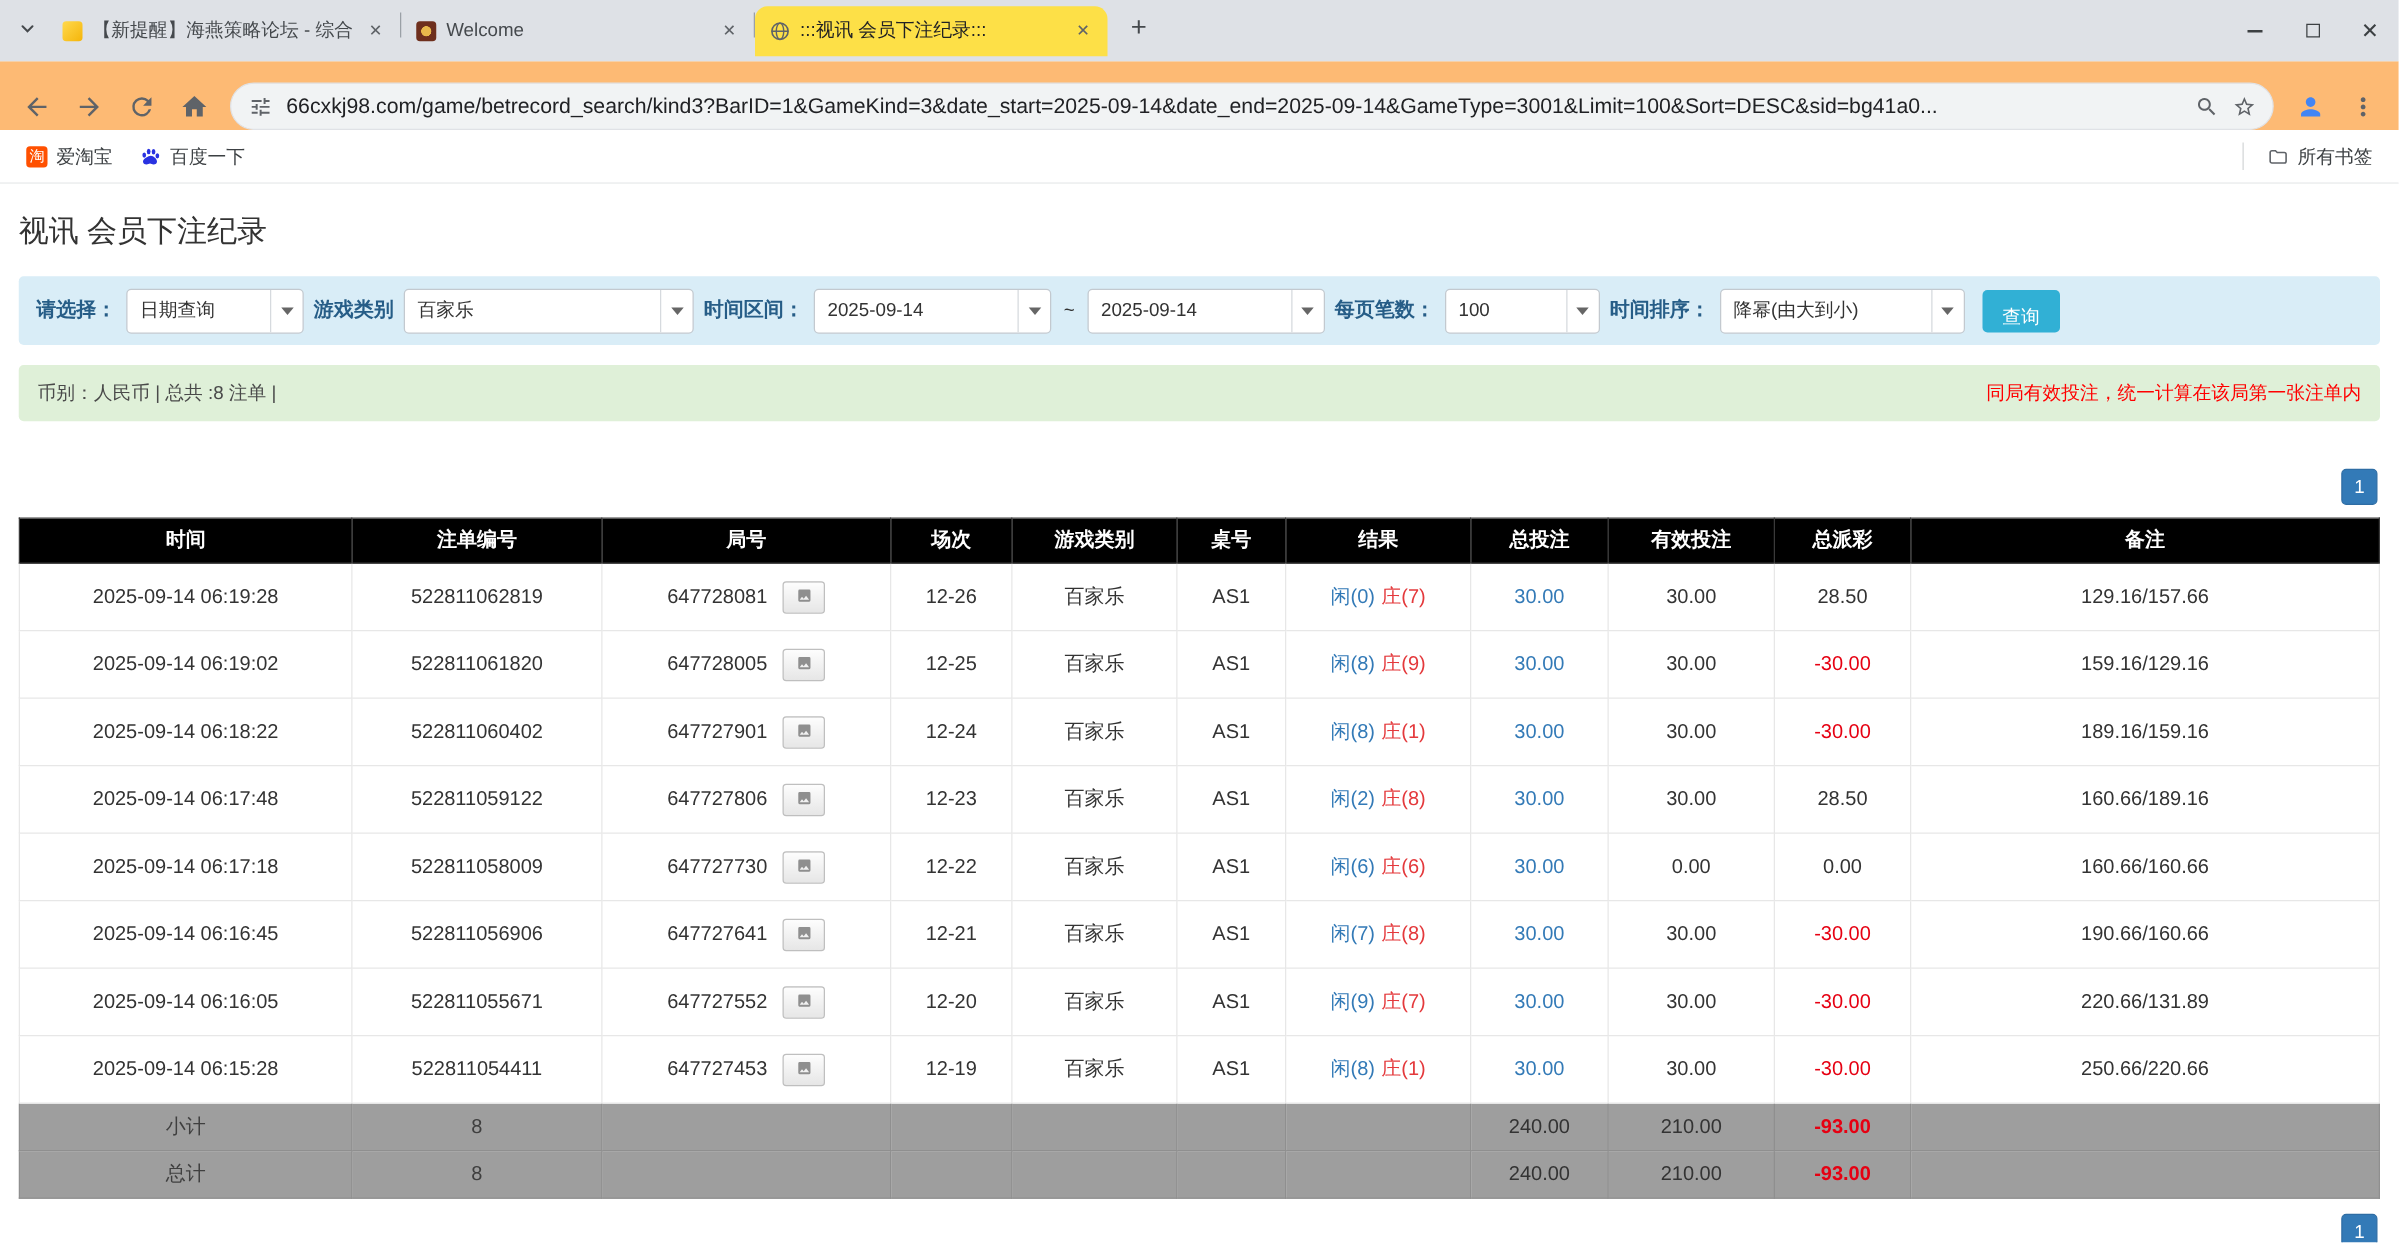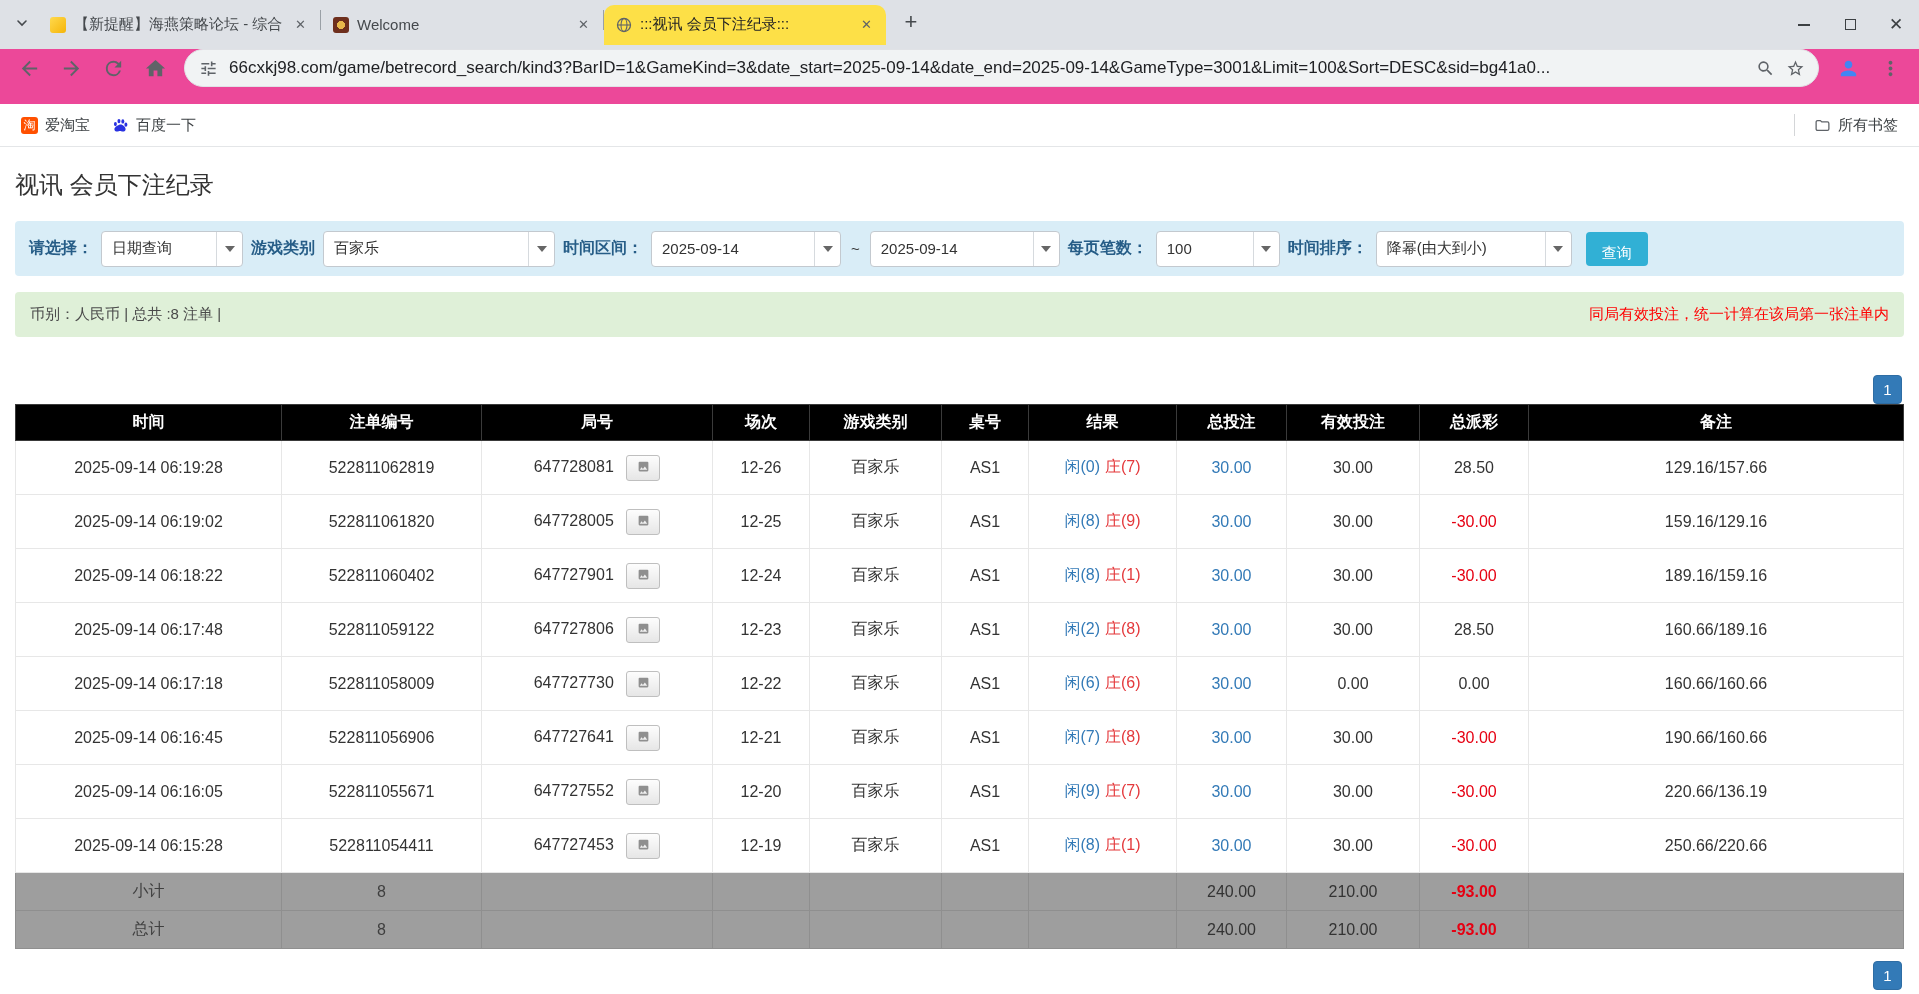--- a/index.html
+++ b/index.html
@@ -17,21 +17,21 @@
   .favicon { width: 16px; height: 16px; flex: none; border-radius: 3px; }
   .fav-forum { background: linear-gradient(135deg,#ffd94d 0%,#f5b50a 100%); }
   .fav-welcome { background: radial-gradient(circle at 50% 50%, #e8b84b 0 34%, #6e2f1d 38%); }
   .newtab-btn { width: 30px; height: 30px; margin: 0 0 6px 10px; font-size: 22px; color: #45494d; display: flex; align-items: center; justify-content: center; border-radius: 50%; cursor: pointer; }
   .win-controls { position: absolute; right: 0; top: 0; height: 49px; display: flex; }
   .winbtn { width: 46px; height: 49px; display: flex; align-items: center; justify-content: center; color: #3c4043; cursor: pointer; }
   .icon-min { width: 12px; height: 2px; background: #3c4043; }
   .icon-max { width: 11px; height: 11px; border: 1.5px solid #3c4043; }
   .icon-close-x { font-size: 17px; }
 
-  .navbar { height: 55px; background: #ec4899; display: flex; align-items: flex-start; padding: 0 10px; gap: 4px; }
+  .navbar { height: 55px; background: #fdba74; display: flex; align-items: flex-end; padding: 0 10px; gap: 4px; }
   .nav-icon { width: 38px; height: 38px; border-radius: 50%; display: flex; align-items: center; justify-content: center; flex: none; cursor: pointer; }
   .nav-icon svg { width: 23px; height: 23px; fill: #5f6368; }
   .omnibox { flex: 1; min-width: 0; height: 38px; background: #f1f3f4; border: 1px solid #e0e2e6; border-radius: 19px; display: flex; align-items: center; padding: 0 8px; margin: 0 6px; }
   .omni-icon { width: 30px; height: 30px; display: flex; align-items: center; justify-content: center; flex: none; cursor: pointer; }
   .omni-icon svg { width: 19px; height: 19px; fill: #5f6368; }
   .url-text { flex: 1; min-width: 0; font-size: 17px; color: #202124; white-space: nowrap; overflow: hidden; margin: 0 6px; }
   .profile-icon svg { fill: #4285f4; }
 
   .bookmarksbar { height: 43px; background: #fff; border-bottom: 1px solid #e4e6e8; display: flex; align-items: center; padding: 0 12px; gap: 4px; font-size: 15px; color: #3c4043; }
   .bookmark { display: flex; align-items: center; gap: 7px; padding: 5px 9px; border-radius: 14px; cursor: pointer; white-space: nowrap; }
@@ -56,21 +56,21 @@
   .search-btn { height: 34px; padding: 12px 16px; margin-left: 6px; background: var(--search_teal,#31b0d5); color: #fff; border: none; border-radius: 4px; font-size: 15px; font-family: inherit; cursor: pointer; }
 
   .summarybar { margin-top: 16px; background: var(--summary_bg,#dff0d8); border-radius: 4px; padding: 13px 15px; display: flex; justify-content: space-between; align-items: center; font-size: 15px; }
   .summary-left { color: #4a4a4a; }
   .summary-right { color: #ff0000; }
 
   .pager { display: flex; justify-content: flex-end; margin-top: 38px; padding-right: 2px; }
   .pager.bottom { margin-top: 12px; }
   .pagebtn { min-width: 29px; height: 29px; background: var(--accent_blue,#337ab7); color: #fff; border: 1px solid #2e6da4; border-radius: 4px; display: flex; align-items: center; justify-content: center; font-size: 15px; cursor: pointer; }
 
-  table.bets { width: 100%; border-collapse: collapse; table-layout: fixed; }
+  table.bets { width: 100%; border-collapse: collapse; margin-top: 10px; table-layout: fixed; }
   .bets th { background: var(--header_black,#000); color: #fff; font-size: 16px; font-weight: 700; height: 36px; border: 1px solid #3a3a3a; }
   .bets td { height: 54px; text-align: center; font-size: 16px; color: #333; border: 1px solid #e7e7e7; background: #fff; }
   .player { color: var(--accent_blue,#337ab7); margin-right: 5px; }
   .banker { color: var(--banker_red,#e4393c); }
   .blue-amt { color: var(--accent_blue,#337ab7); cursor: pointer; }
   .bets td .neg, .bets td.neg { color: var(--negative_red,#e60012); }
   .view-btn { margin-left: 8px; width: 34px; height: 26px; border: 1px solid #bfbfbf; border-radius: 3px; background: linear-gradient(#fdfdfd,#e6e6e6); vertical-align: middle; cursor: pointer; }
   .view-btn svg { width: 15px; height: 13px; fill: #8f8f8f; }
 
   tfoot td { background: var(--footer_gray,#9e9e9e) !important; height: 38px !important; border: 1px solid #8f8f8f !important; font-size: 16px; color: #f2f2f2; }
@@ -456,21 +456,21 @@
     </td>
     <td>12-20</td>
     <td>百家乐</td>
     <td>AS1</td>
     <td>
       <span class="player">闲(9)</span><span class="banker">庄(7)</span>
     </td>
     <td><span class="blue-amt">30.00</span></td>
     <td>30.00</td>
     <td class="neg">-30.00</td>
-    <td>220.66/136.19</td>
+    <td>220.66/131.89</td>
   </tr>
 
   <tr class="data-row">
     <td>2025-09-14 06:15:28</td>
     <td>522811054411</td>
     <td>
       <span>647727453</span>
       <button class="view-btn">
         <svg viewBox="0 0 24 24">
                 <path d="M21 19V5a2 2 0 0 0-2-2H5a2 2 0 0 0-2 2v14a2 2 0 0 0 2 2h14a2 2 0 0 0 2-2zM8.5 13.5l2.5 3 3.5-4.5 4.5 6H5l3.5-4.5z"></path>

